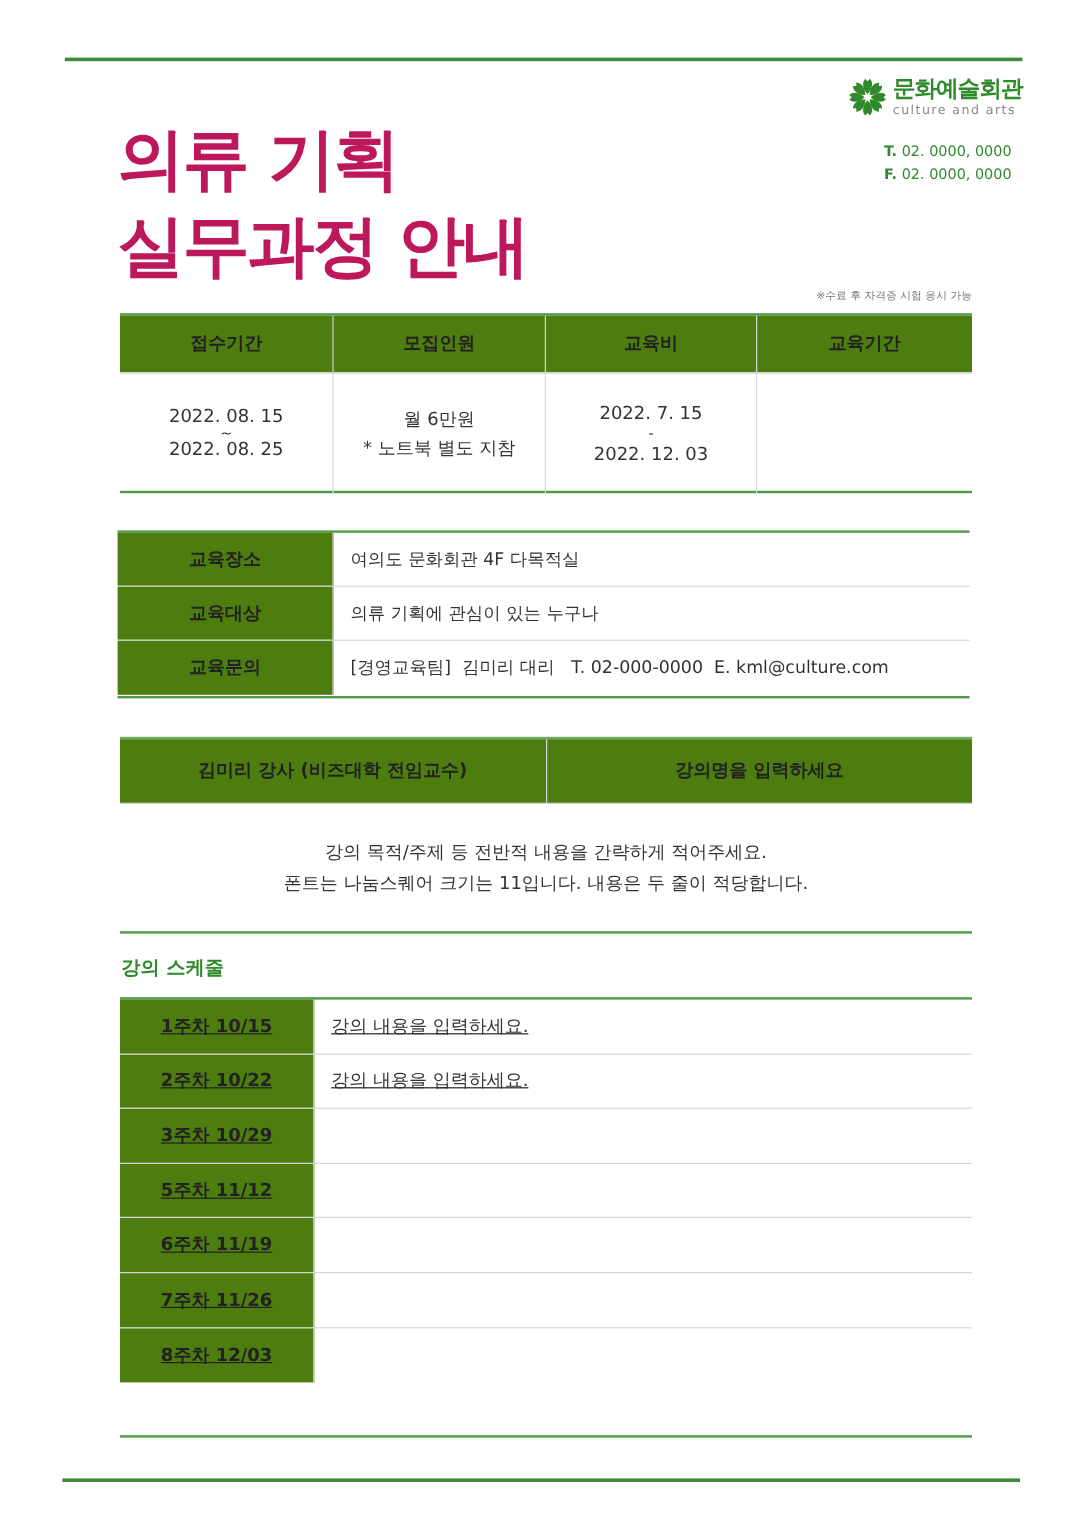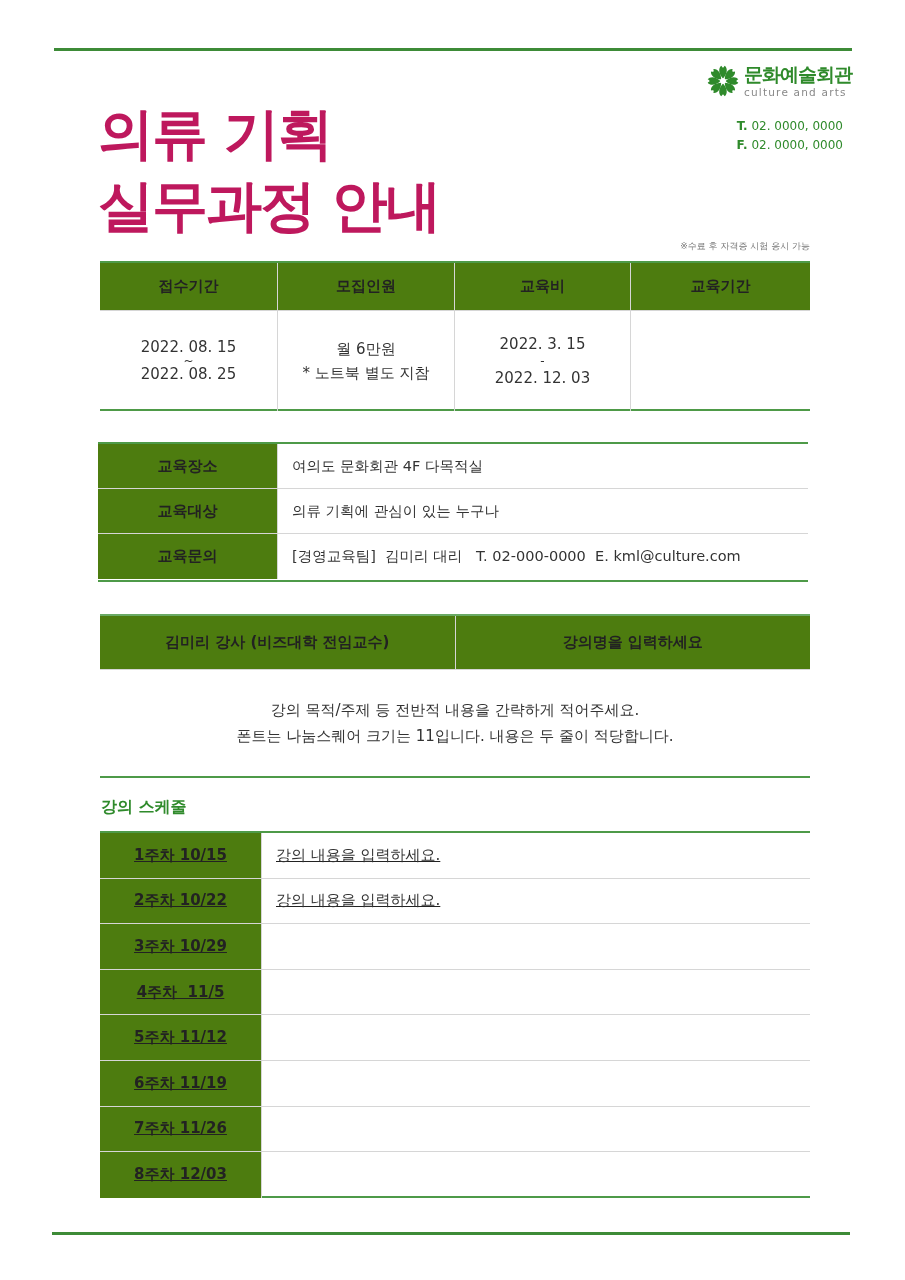--- a/index.html
+++ b/index.html
@@ -108,21 +108,21 @@
   <div class="cell-body">
     <span>2022. 08. 15</span>
     <span class="tilde">~</span>
     <span>2022. 08. 25</span>
   </div>
   <div class="cell-body multi">
     <span>월 6만원</span>
     <span>* 노트북 별도 지참</span>
   </div>
   <div class="cell-body multi">
-    <span>2022. 3. 15</span>
+    <span>2022. 7. 15</span>
     <span class="tilde">-</span>
     <span>2022. 12. 03</span>
   </div>
 </div>
 
 <div class="tbl info">
   <div class="info-row">
     <div class="cell-head">교육장소</div>
     <div class="cell-body">여의도 문화회관 4F 다목적실</div>
   </div>
@@ -156,24 +156,20 @@
   </div>
   <div class="sched-row">
     <div class="cell-head">2주차 10/22</div>
     <div class="cell-body">강의 내용을 입력하세요.</div>
   </div>
   <div class="sched-row">
     <div class="cell-head">3주차 10/29</div>
     <div class="cell-body"></div>
   </div>
   <div class="sched-row">
-    <div class="cell-head">4주차  11/5</div>
-    <div class="cell-body"></div>
-  </div>
-  <div class="sched-row">
     <div class="cell-head">5주차 11/12</div>
     <div class="cell-body"></div>
   </div>
   <div class="sched-row">
     <div class="cell-head">6주차 11/19</div>
     <div class="cell-body"></div>
   </div>
   <div class="sched-row">
     <div class="cell-head">7주차 11/26</div>
     <div class="cell-body"></div>

